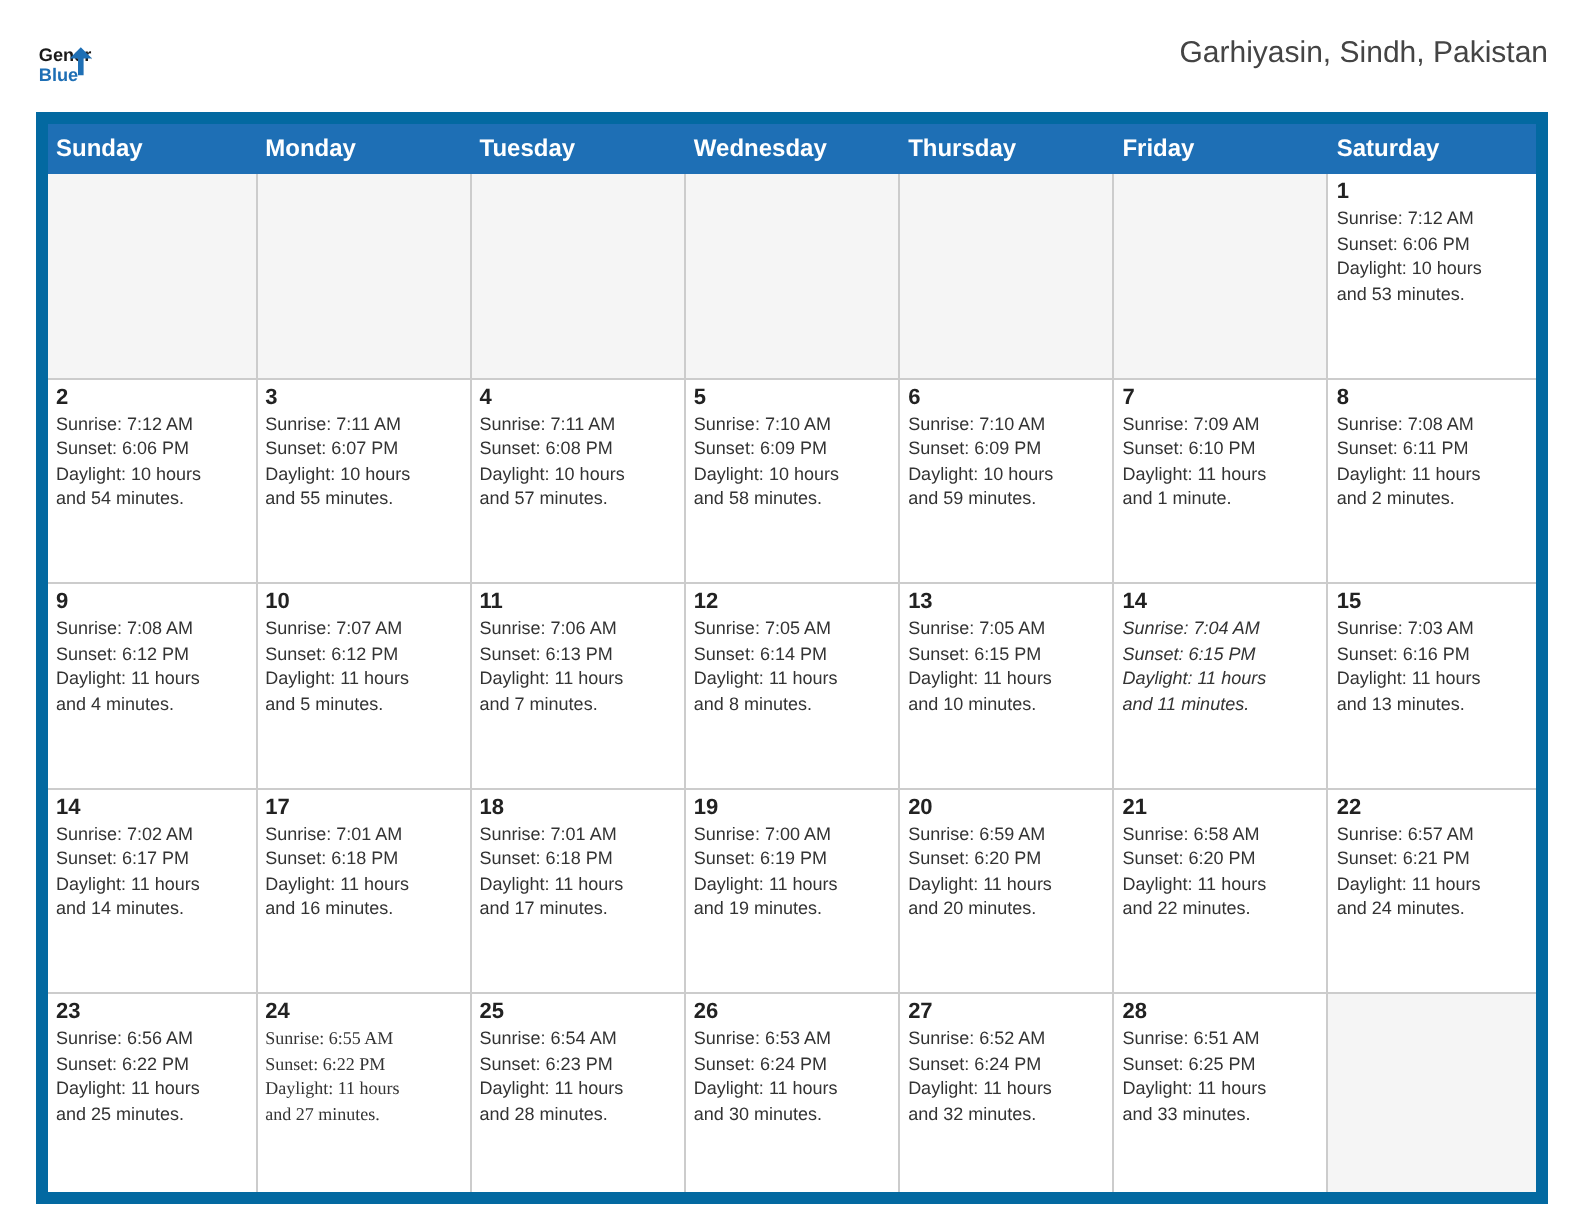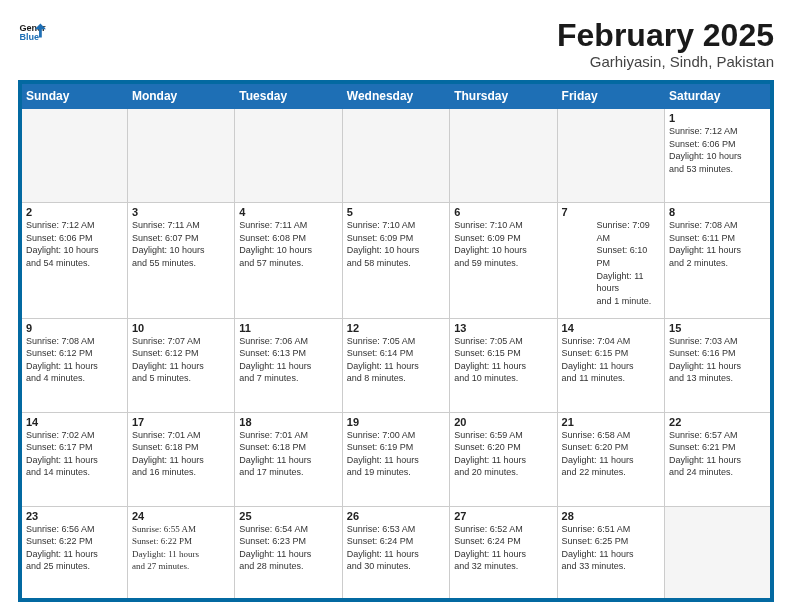--- a/index.html
+++ b/index.html
@@ -41,21 +41,21 @@
       color: #1a1a1a;
       line-height: 1.1;
     }
     .title-block h2 {
       font-size: 15px;
       font-weight: normal;
       color: #444;
     }
     .calendar {
       flex: 1;
-      border: 4px solid #0369a1;
+      border: 6px solid #0369a1;
       border-collapse: collapse;
       width: 100%;
       table-layout: fixed;
     }
     .calendar th {
       background: #1e6fb5;
       color: #fff;
       font-size: 12px;
       font-weight: bold;
       padding: 5px 4px;
@@ -93,21 +93,20 @@
 <div class="page">
   <div class="header">
     <div class="logo">
       <svg class="logo-icon" viewBox="0 0 40 40">
         <text x="2" y="18" font-size="13" font-weight="bold" fill="#1a1a1a">General</text>
         <text x="2" y="32" font-size="13" font-weight="bold" fill="#1e6fb5">Blue</text>
         <polygon points="32,8 40,16 34,16 34,28 30,28 30,16 24,16" fill="#1e6fb5"></polygon>
       </svg>
     </div>
     <div class="title-block">
-      <h1>February 2025</h1>
       <h2>Garhiyasin, Sindh, Pakistan</h2>
     </div>
   </div>
 
   <table class="calendar">
     <thead>
       <tr>
         <th>Sunday</th>
         <th>Monday</th>
         <th>Tuesday</th>
@@ -164,21 +163,21 @@
           </td>
           <td>
             <span class="day-num">6</span>
             <div class="day-info" style="white-space: pre-line;">Sunrise: 7:10 AM
 Sunset: 6:09 PM
 Daylight: 10 hours
 and 59 minutes.</div>
           </td>
           <td>
             <span class="day-num">7</span>
-            <div class="day-info" style="white-space: pre-line; margin-left: 35px;">Sunrise: 7:09 AM
+            <div class="day-info" style="white-space: pre-line;">Sunrise: 7:09 AM
 Sunset: 6:10 PM
 Daylight: 11 hours
 and 1 minute.</div>
           </td>
           <td>
             <span class="day-num">8</span>
             <div class="day-info" style="white-space: pre-line;">Sunrise: 7:08 AM
 Sunset: 6:11 PM
 Daylight: 11 hours
 and 2 minutes.</div>
@@ -215,21 +214,21 @@
           </td>
           <td>
             <span class="day-num">13</span>
             <div class="day-info" style="white-space: pre-line;">Sunrise: 7:05 AM
 Sunset: 6:15 PM
 Daylight: 11 hours
 and 10 minutes.</div>
           </td>
           <td>
             <span class="day-num">14</span>
-            <div class="day-info" style="white-space: pre-line;">Sunrise: 7:04 AM
+            <div class="day-info" style="white-space: pre-line; font-style: italic;">Sunrise: 7:04 AM
 Sunset: 6:15 PM
 Daylight: 11 hours
 and 11 minutes.</div>
           </td>
           <td>
             <span class="day-num">15</span>
             <div class="day-info" style="white-space: pre-line;">Sunrise: 7:03 AM
 Sunset: 6:16 PM
 Daylight: 11 hours
 and 13 minutes.</div>

